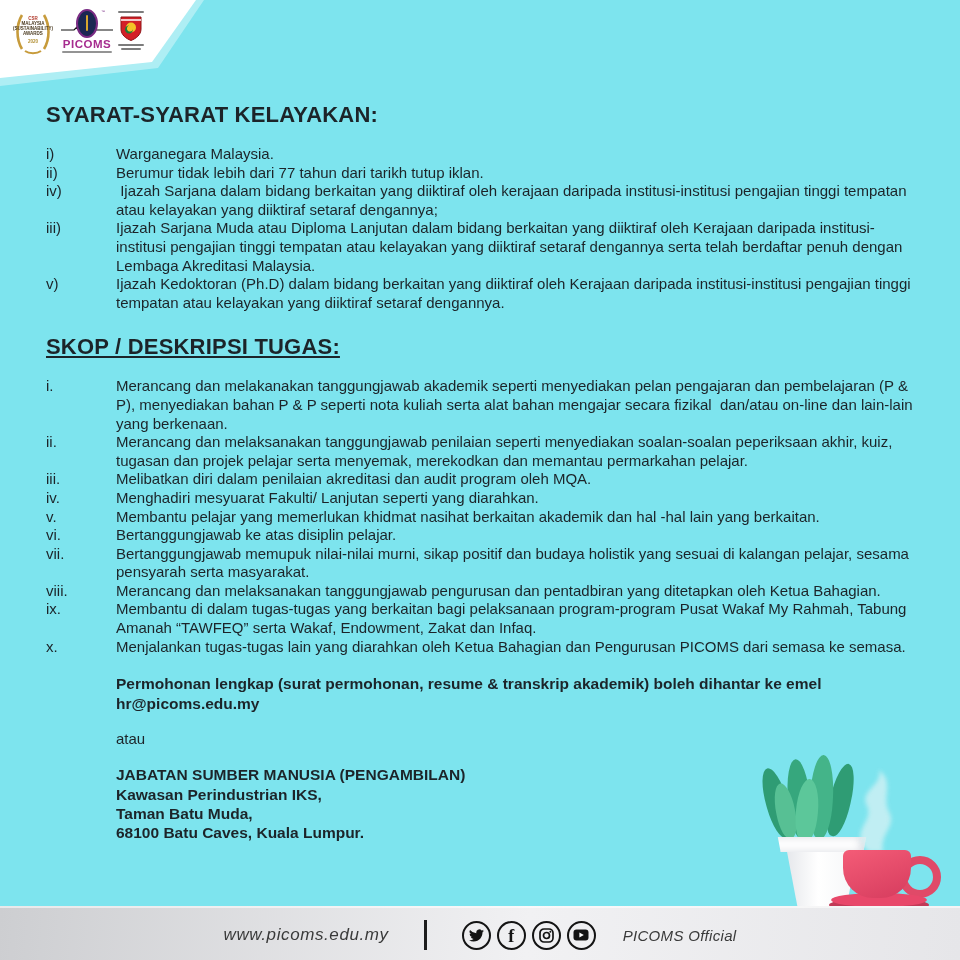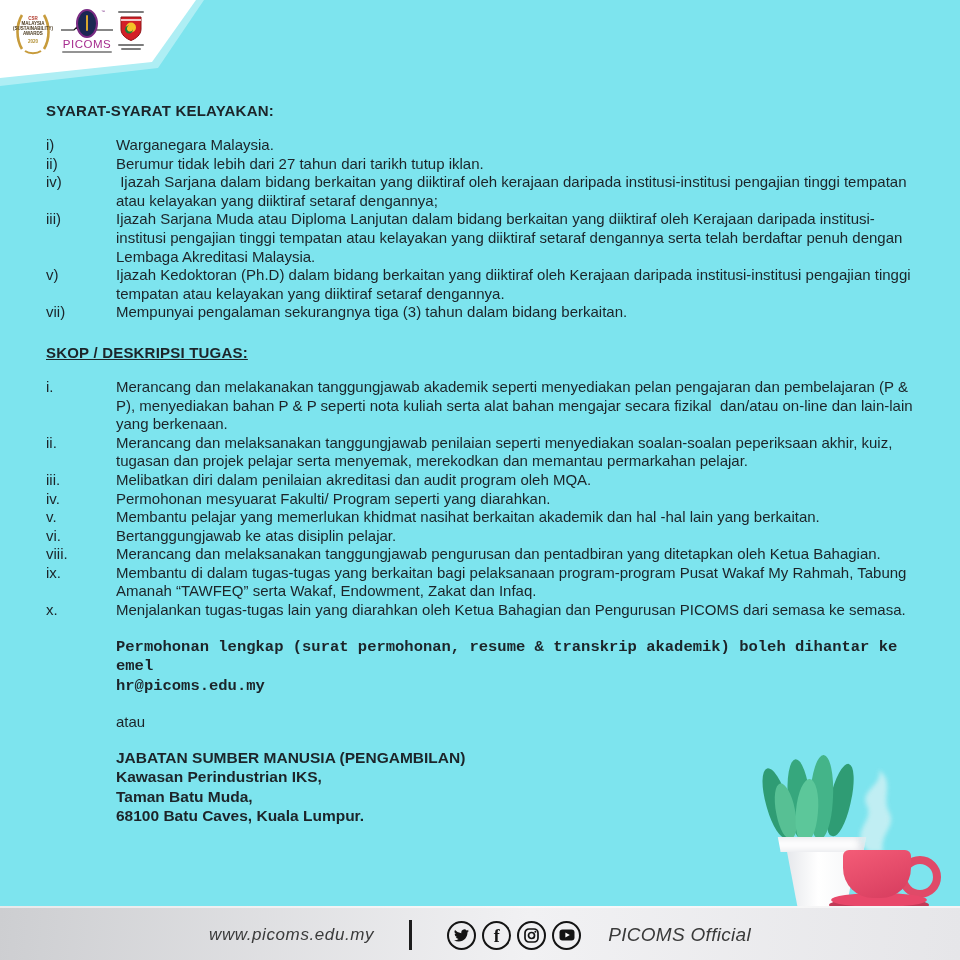--- a/index.html
+++ b/index.html
@@ -32,36 +32,36 @@
   .picoms{left:61px;top:9px;width:52px;height:50px;text-align:center;}
   .picoms .emblem{position:relative;height:28px;}
   .picoms .ellipse{
     position:absolute;left:15px;top:0;width:18px;height:25px;
     border:2px solid #7a2c84;border-radius:50%;background:#1b2752;
   }
   .picoms .staff{position:absolute;left:50%;top:4px;width:2px;height:16px;margin-left:-1px;background:#d9a62e;border-radius:1px;}
   .picoms .tm{position:absolute;right:8px;top:0;font-size:4px;color:#7a2c84;}
   .picoms .ekg{position:absolute;left:0;top:17px;}
   .picoms .band{height:2.5px;width:46px;margin:1px auto 0;background:#8c2f8d;opacity:.75;border-radius:1px;}
-  .picoms .word{font-size:11.5px;font-weight:400;letter-spacing:.5px;color:#a62c8f;line-height:12px;margin-top:1px;}
+  .picoms .word{font-size:11.5px;font-weight:700;letter-spacing:.5px;color:#a62c8f;line-height:12px;margin-top:1px;}
   .picoms .cap{height:2px;width:50px;margin:1px auto 0;background:#5a5a5a;opacity:.65;border-radius:1px;}
   
   .crest{left:115px;top:11px;width:32px;height:46px;text-align:center;}
   .crest .bar{height:2px;background:#444;opacity:.7;margin:0 auto 2px;border-radius:1px;}
   .crest .b1{width:26px;}
   .crest .b2{width:26px;margin-top:2px;}
   .crest .b3{width:20px;margin-top:1px;}
   
   .content{position:absolute;left:46px;top:102px;width:872px;}
-  .section-title{font-size:15px;font-weight:700;margin:0 0 17px 0;letter-spacing:.2px;}
+  .section-title{font-size:22px;font-weight:700;margin:0 0 17px 0;letter-spacing:.2px;}
   .sec2{margin-top:22px;text-decoration:underline;}
   .item{display:flex;font-size:15px;line-height:18.6px;}
   .item .num{width:70px;flex:none;}
   .item .txt{flex:1;white-space:pre-wrap;}
-  .apply{margin:18px 0 0 70px;font-size:15.5px;font-weight:700;line-height:19.5px;width:802px;font-family:Liberation Mono, monospace;}
+  .apply{margin:18px 0 0 70px;font-size:15.5px;font-weight:700;line-height:19.5px;width:802px;}
   .or{margin:17px 0 0 70px;font-size:15px;}
   .addr{margin:18px 0 0 70px;font-size:15.5px;font-weight:700;line-height:19.3px;}
   
   .plant{position:absolute;left:752px;top:763px;width:160px;height:150px;}
   .leaf{position:absolute;border-radius:50% 50% 46% 46%;}
   .lf1{left:14px;top:4px;width:22px;height:72px;background:#2f9c74;transform:rotate(-16deg);}
   .lf2{left:36px;top:-4px;width:22px;height:80px;background:#36a77d;transform:rotate(-5deg);}
   .lf3{left:58px;top:-8px;width:23px;height:84px;background:#44b489;transform:rotate(3deg);}
   .lf4{left:78px;top:0px;width:21px;height:74px;background:#2f9c74;transform:rotate(13deg);}
   .lf5{left:44px;top:16px;width:22px;height:64px;background:#5cc79a;transform:rotate(5deg);}
@@ -86,21 +86,21 @@
     border-top:2px solid rgba(255,255,255,.55);
     display:flex;align-items:center;justify-content:center;
   }
   .band-inner{display:flex;align-items:center;gap:15px;}
   .site{font-size:17px;font-style:italic;color:#3a3a3a;letter-spacing:.6px;}
   .sep{width:3px;height:30px;background:#1d1d1d;margin:0 20px;}
   .socials{display:flex;align-items:center;gap:6px;}
   .sicon{width:29px;height:29px;border:2.4px solid #141414;border-radius:50%;
     display:flex;align-items:center;justify-content:center;box-sizing:border-box;background:transparent;}
   .fb-f{font-family:"Liberation Serif",serif;font-weight:700;font-size:18px;color:#141414;position:relative;top:1px;}
-  .slabel{font-size:19px;font-style:italic;color:#3a3a3a;margin-left:12px;letter-spacing:.3px;}
+  .slabel{font-size:15px;font-style:italic;color:#3a3a3a;margin-left:12px;letter-spacing:.3px;}
 </style>
 </head>
 <body>
 
 <div class="banner-shadow"></div>
 <div class="banner">
 
   <div class="logo csr">
     <svg width="40" height="44" viewBox="0 0 40 44">
       <path d="M9 4 C3 14 3 28 9 38" stroke="#c79b3b" stroke-width="2.6" fill="none"></path>
@@ -147,65 +147,65 @@
 <div class="content">
 
   <div class="section-title">SYARAT-SYARAT KELAYAKAN:</div>
   <div class="list">
     <div class="item">
         <span class="num">i)</span>
         <span class="txt">Warganegara Malaysia.</span>
       </div>
     <div class="item">
         <span class="num">ii)</span>
-        <span class="txt">Berumur tidak lebih dari 27 tahun dari tarikh tutup iklan.</span>
+        <span class="txt">Berumur tidak lebih dari 77 tahun dari tarikh tutup iklan.</span>
       </div>
     <div class="item">
         <span class="num">iv)</span>
         <span class="txt"> Ijazah Sarjana dalam bidang berkaitan yang diiktiraf oleh kerajaan daripada institusi-institusi pengajian tinggi tempatan atau kelayakan yang diiktiraf setaraf dengannya;</span>
       </div>
     <div class="item">
         <span class="num">iii)</span>
         <span class="txt">Ijazah Sarjana Muda atau Diploma Lanjutan dalam bidang berkaitan yang diiktiraf oleh Kerajaan daripada institusi-institusi pengajian tinggi tempatan atau kelayakan yang diiktiraf setaraf dengannya serta telah berdaftar penuh dengan Lembaga Akreditasi Malaysia.</span>
       </div>
     <div class="item">
         <span class="num">v)</span>
         <span class="txt">Ijazah Kedoktoran (Ph.D) dalam bidang berkaitan yang diiktiraf oleh Kerajaan daripada institusi-institusi pengajian tinggi tempatan atau kelayakan yang diiktiraf setaraf dengannya.</span>
       </div>
-    <div class="item">
-        <span class="num">vii)</span>
-        <span class="txt">Mempunyai pengalaman sekurangnya tiga (3) tahun dalam bidang berkaitan.</span>
-      </div>
   </div>
 
   <div class="section-title sec2">SKOP / DESKRIPSI TUGAS:</div>
   <div class="list">
     <div class="item">
         <span class="num">i.</span>
         <span class="txt">Merancang dan melakanakan tanggungjawab akademik seperti menyediakan pelan pengajaran dan pembelajaran (P &amp; P), menyediakan bahan P &amp; P seperti nota kuliah serta alat bahan mengajar secara fizikal  dan/atau on-line dan lain-lain yang berkenaan.</span>
       </div>
     <div class="item">
         <span class="num">ii.</span>
         <span class="txt">Merancang dan melaksanakan tanggungjawab penilaian seperti menyediakan soalan-soalan peperiksaan akhir, kuiz, tugasan dan projek pelajar serta menyemak, merekodkan dan memantau permarkahan pelajar.</span>
       </div>
     <div class="item">
         <span class="num">iii.</span>
         <span class="txt">Melibatkan diri dalam penilaian akreditasi dan audit program oleh MQA.</span>
       </div>
     <div class="item">
         <span class="num">iv.</span>
-        <span class="txt">Permohonan mesyuarat Fakulti/ Program seperti yang diarahkan.</span>
+        <span class="txt">Menghadiri mesyuarat Fakulti/ Lanjutan seperti yang diarahkan.</span>
       </div>
     <div class="item">
         <span class="num">v.</span>
         <span class="txt">Membantu pelajar yang memerlukan khidmat nasihat berkaitan akademik dan hal -hal lain yang berkaitan.</span>
       </div>
     <div class="item">
         <span class="num">vi.</span>
         <span class="txt">Bertanggungjawab ke atas disiplin pelajar.</span>
+      </div>
+    <div class="item">
+        <span class="num">vii.</span>
+        <span class="txt">Bertanggungjawab memupuk nilai-nilai murni, sikap positif dan budaya holistik yang sesuai di kalangan pelajar, sesama pensyarah serta masyarakat.</span>
       </div>
     <div class="item">
         <span class="num">viii.</span>
         <span class="txt">Merancang dan melaksanakan tanggungjawab pengurusan dan pentadbiran yang ditetapkan oleh Ketua Bahagian.</span>
       </div>
     <div class="item">
         <span class="num">ix.</span>
         <span class="txt">Membantu di dalam tugas-tugas yang berkaitan bagi pelaksanaan program-program Pusat Wakaf My Rahmah, Tabung Amanah “TAWFEQ” serta Wakaf, Endowment, Zakat dan Infaq.</span>
       </div>
     <div class="item">

